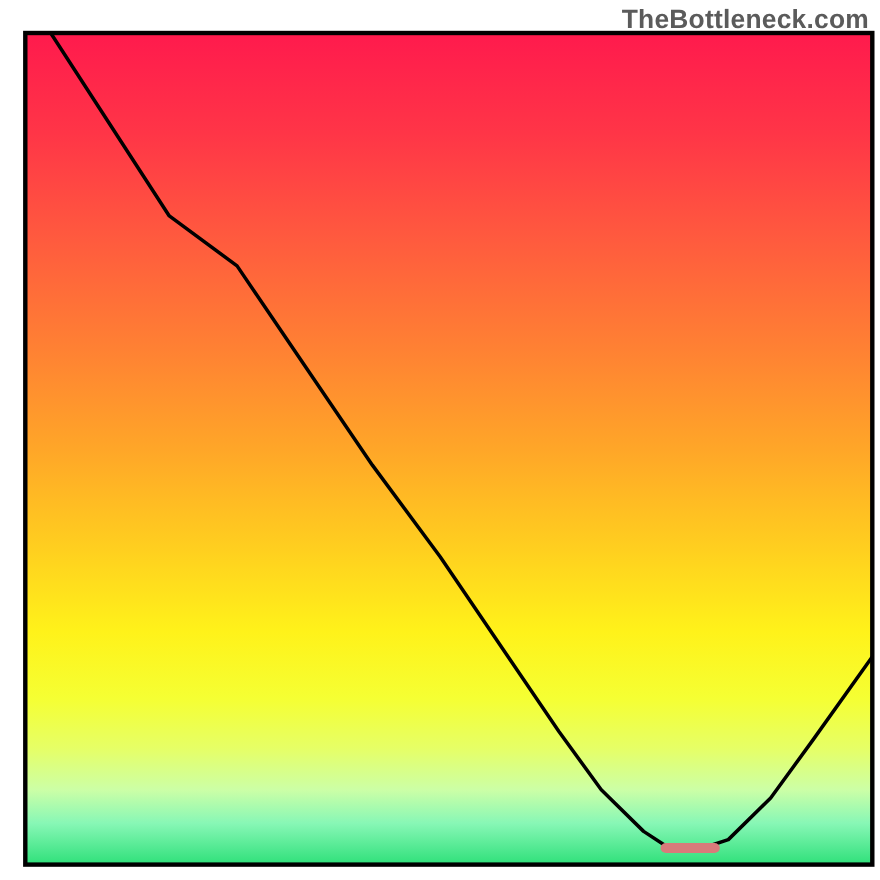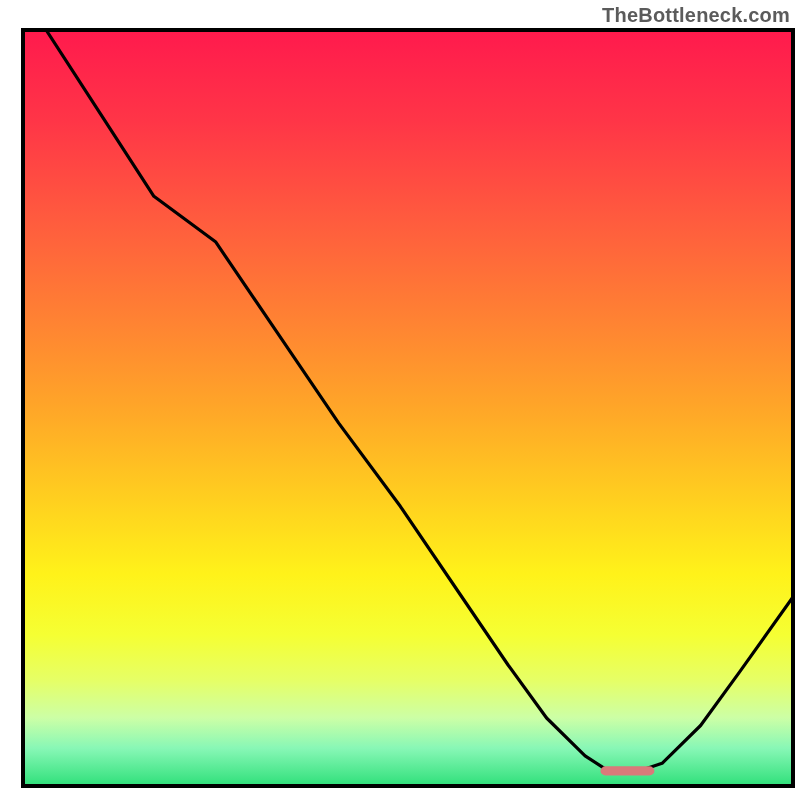--- a/index.html
+++ b/index.html
@@ -12,21 +12,21 @@
   }
   .canvas {
     position: relative;
     width: 800px;
     height: 800px;
   }
   .watermark {
     position: absolute;
     top: 4px;
     right: 10px;
-    font-size: 20px;
+    font-size: 24px;
     font-weight: bold;
     color: #5b5b5b;
     letter-spacing: 0.2px;
   }
   svg.plot {
     position: absolute;
     left: 0;
     top: 0;
     width: 800px;
     height: 800px;

